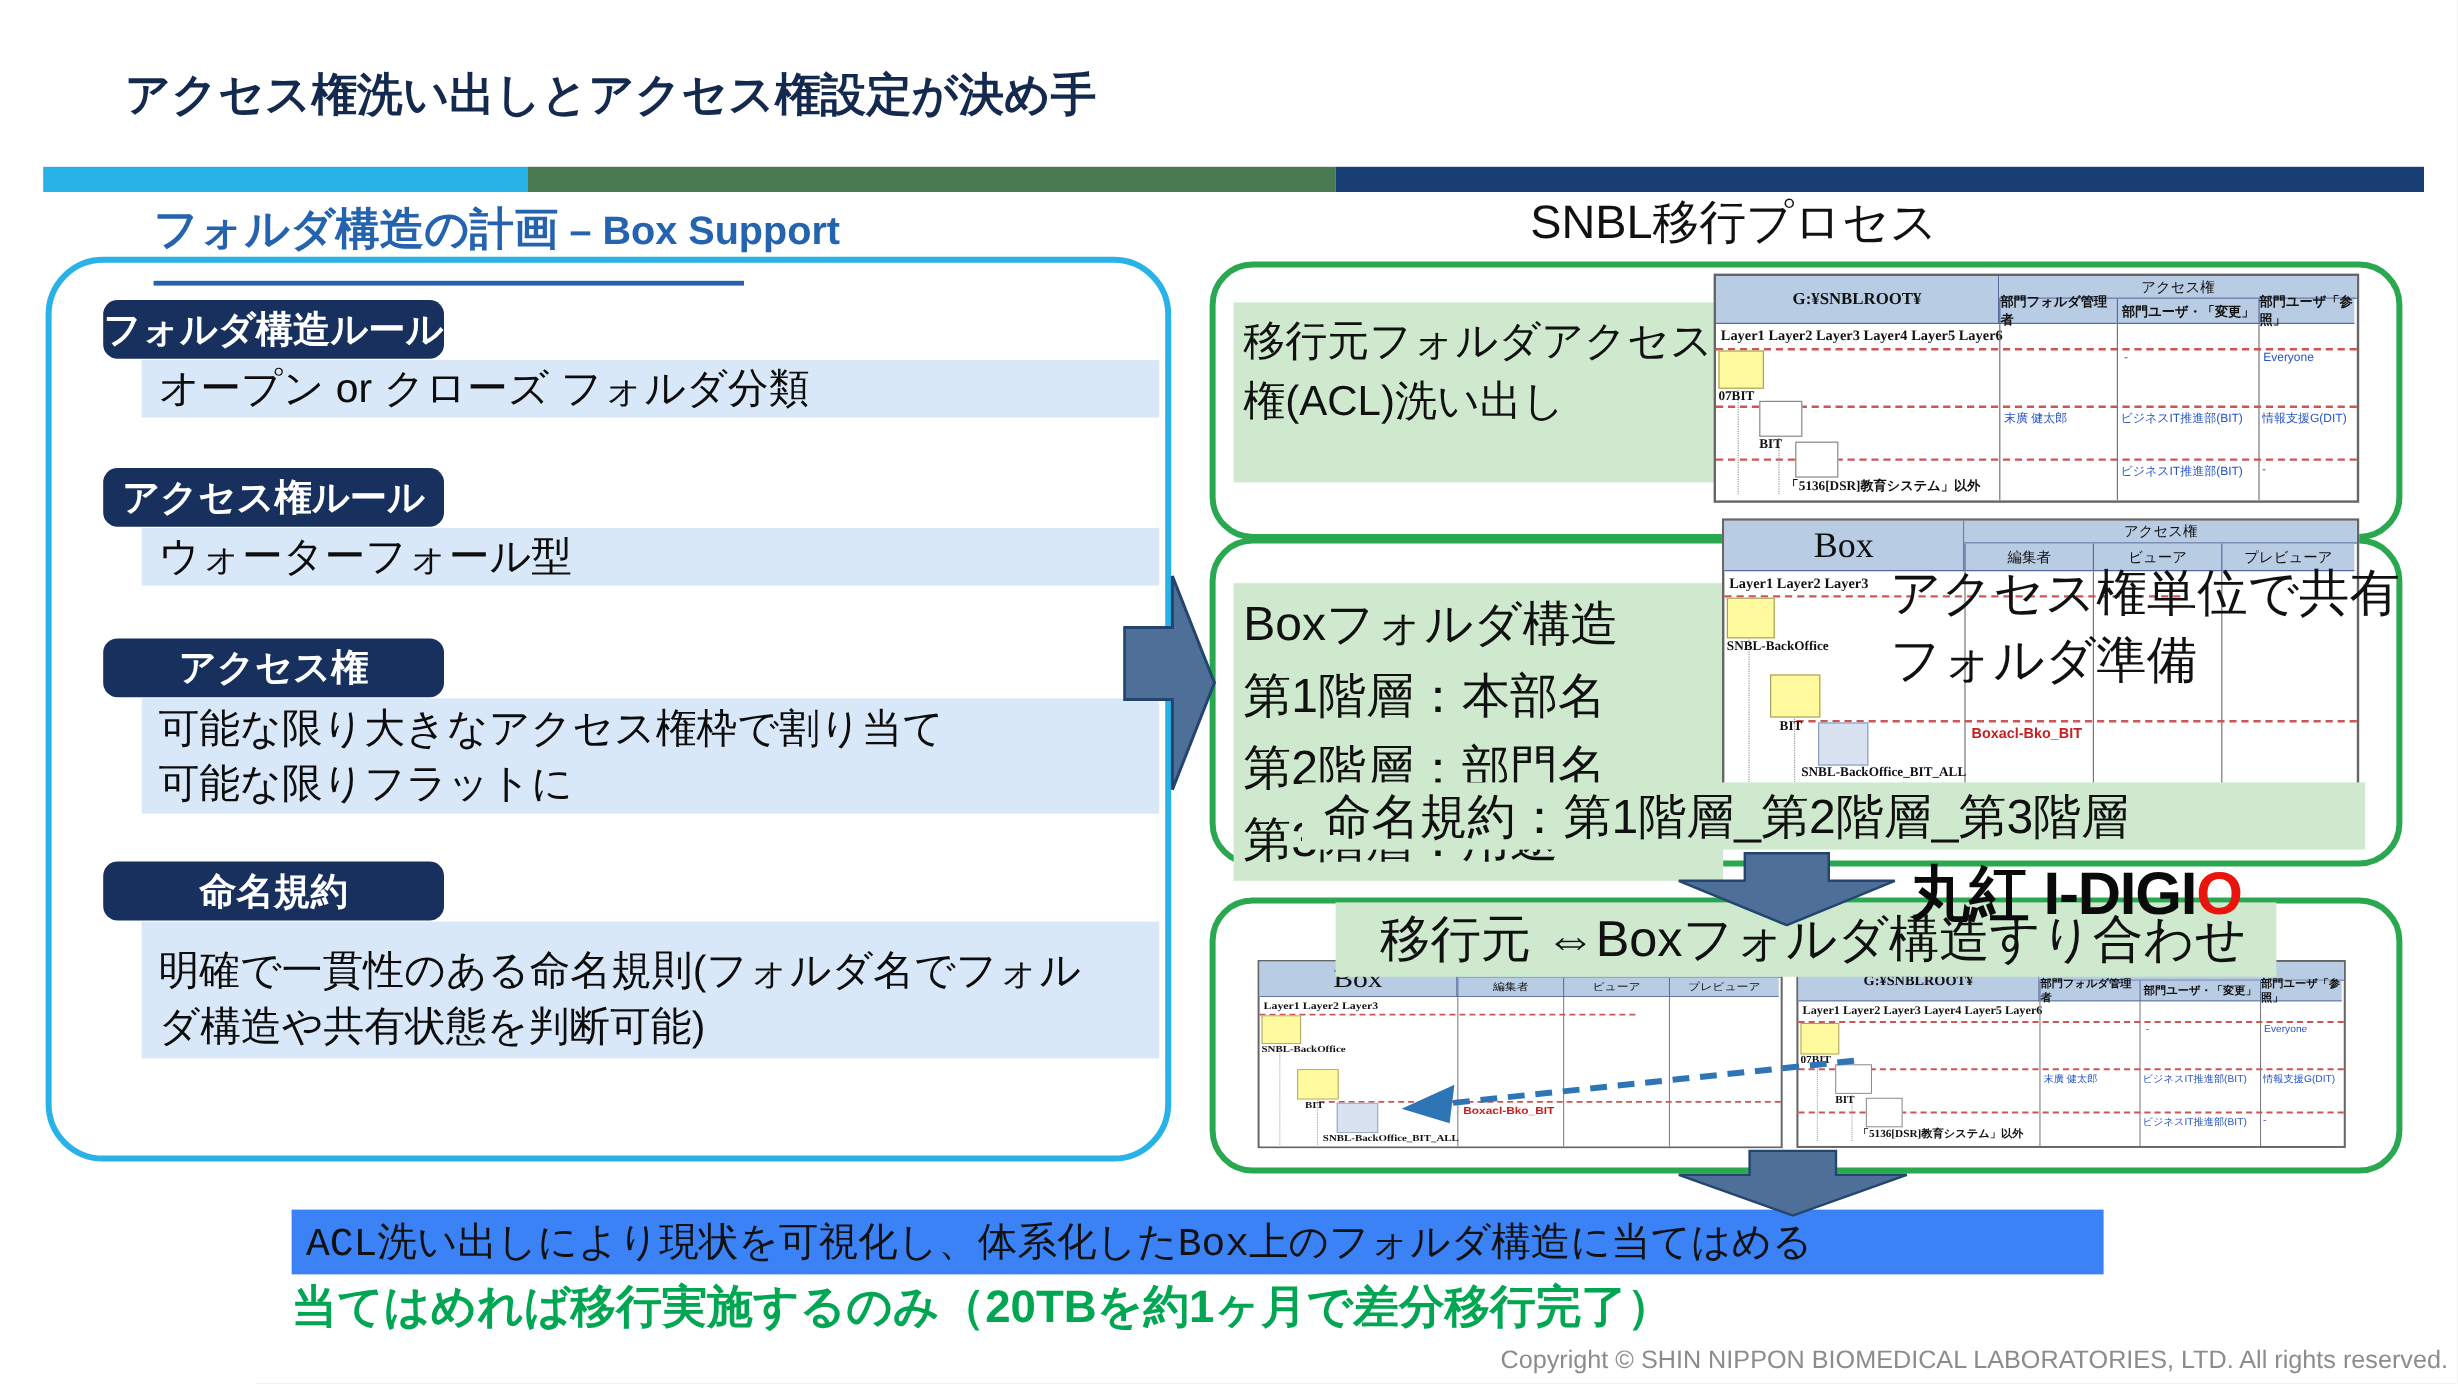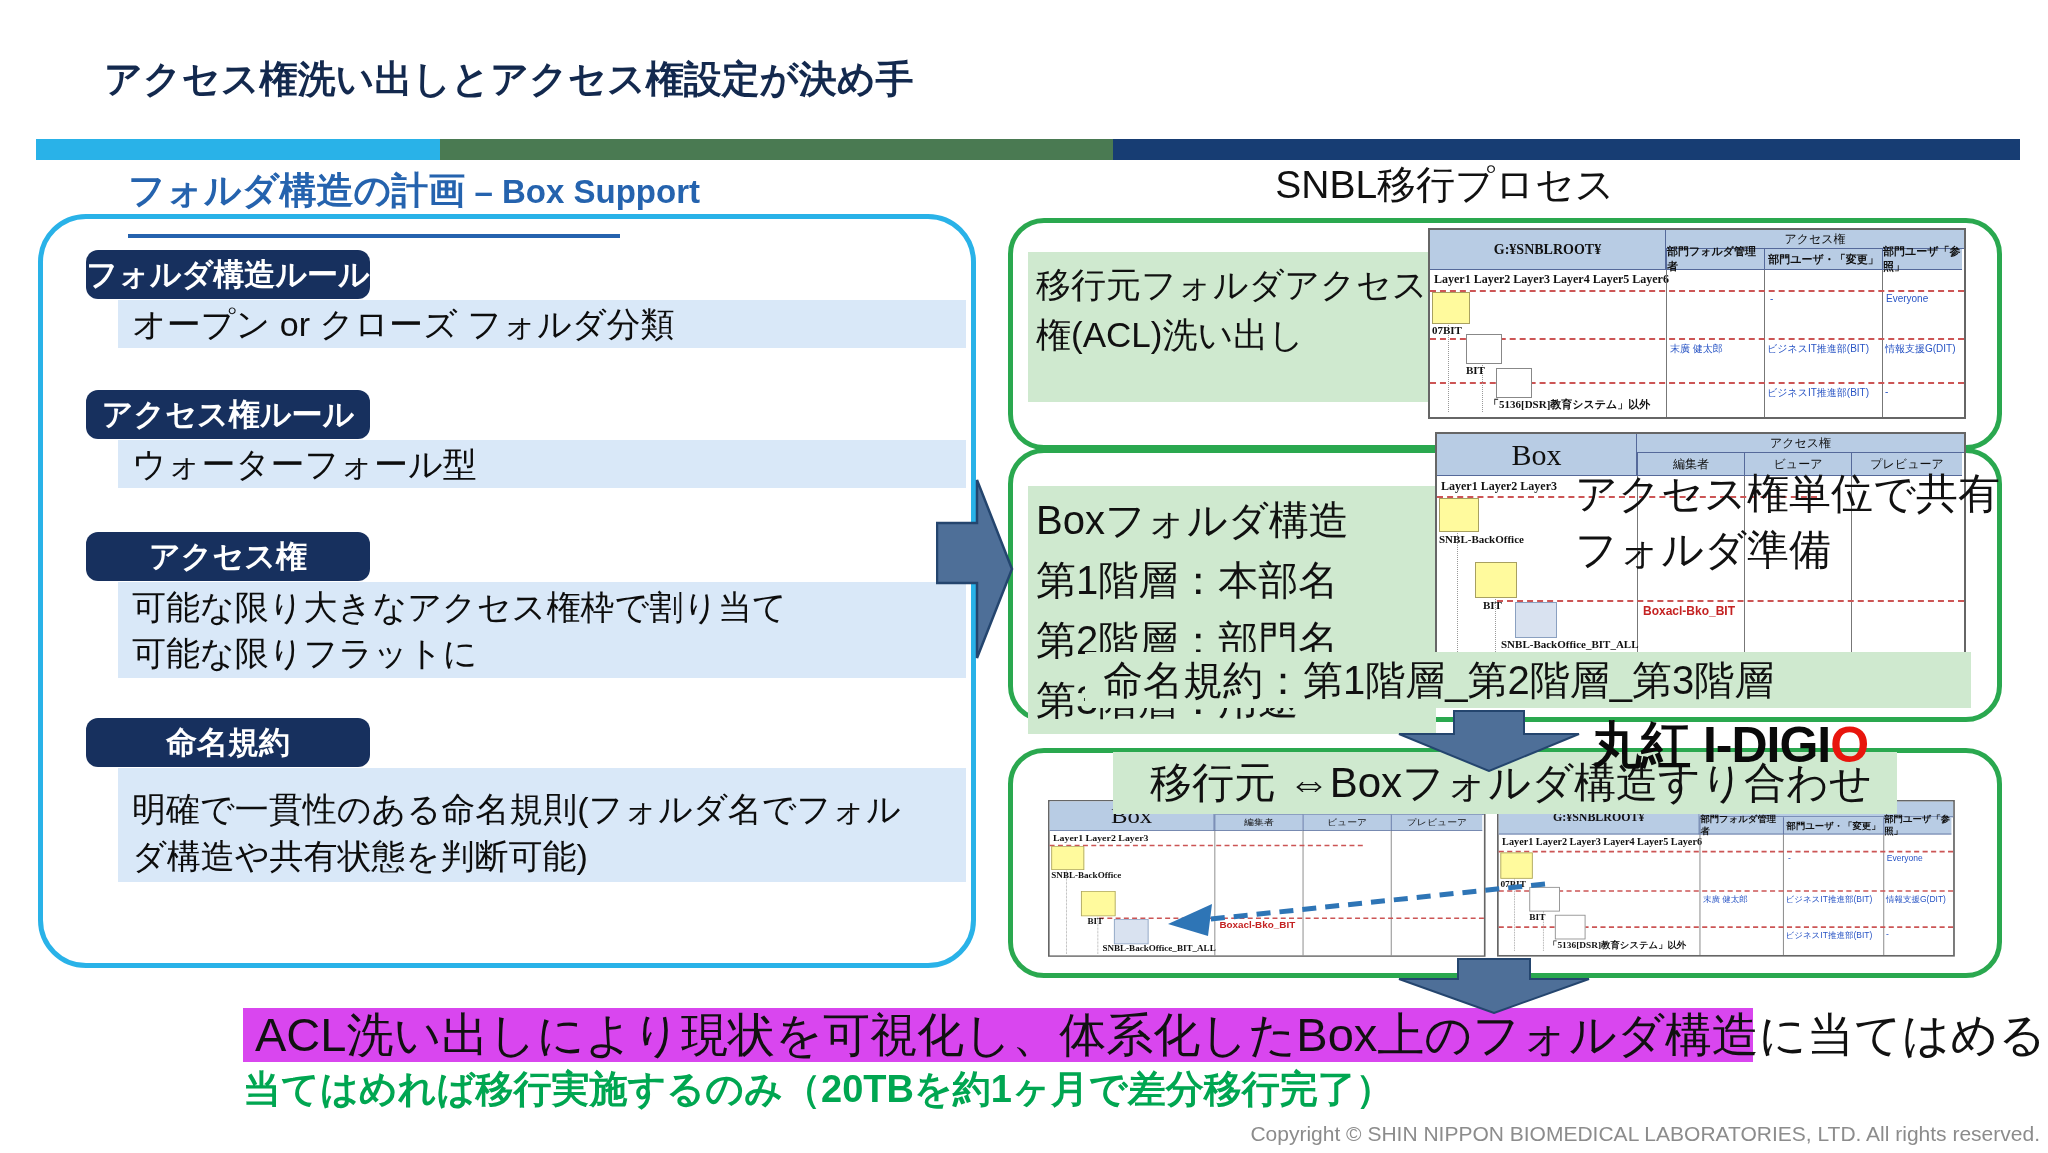--- a/index.html
+++ b/index.html
@@ -123,22 +123,22 @@
   
   .arrow-right{left:936px;top:478px;z-index:4;}
   .arrow-d1{left:1398px;top:710px;z-index:4;}
   .arrow-d2{left:1398px;top:958px;z-index:4;}
   .dash-arrow{left:1160px;top:862px;z-index:5;}
   .idigio{left:1592px;top:712px;font-size:50px;font-weight:bold;color:#0a0a0a;
           letter-spacing:-1px;z-index:5;white-space:nowrap;}
   .idigio .red-o{color:#e8150d;}
 
   
-  .foot-note{left:243px;top:1008px;width:1498px;height:54px;background:#d946ef;font-size:47px;
-             display:flex;align-items:center;padding-left:12px;z-index:2;white-space:nowrap;}
+  .foot-note{left:243px;top:1008px;width:1498px;height:54px;background:#3b82f6;font-size:33px;
+             display:flex;align-items:center;padding-left:12px;z-index:2;white-space:nowrap;font-family:Liberation Mono, monospace;}
   .foot-green{left:243px;top:1064px;font-size:38px;font-weight:bold;color:#00a651;z-index:2;white-space:nowrap;}
   .copyright{right:8px;top:1122px;font-size:21px;color:#8c8c8c;z-index:2;white-space:nowrap;}
 </style>
 </head>
 <body>
 
 <div class="slide">
 
   <div class="abs subtitle">アクセス権洗い出しとアクセス権設定が決め手</div>
 

